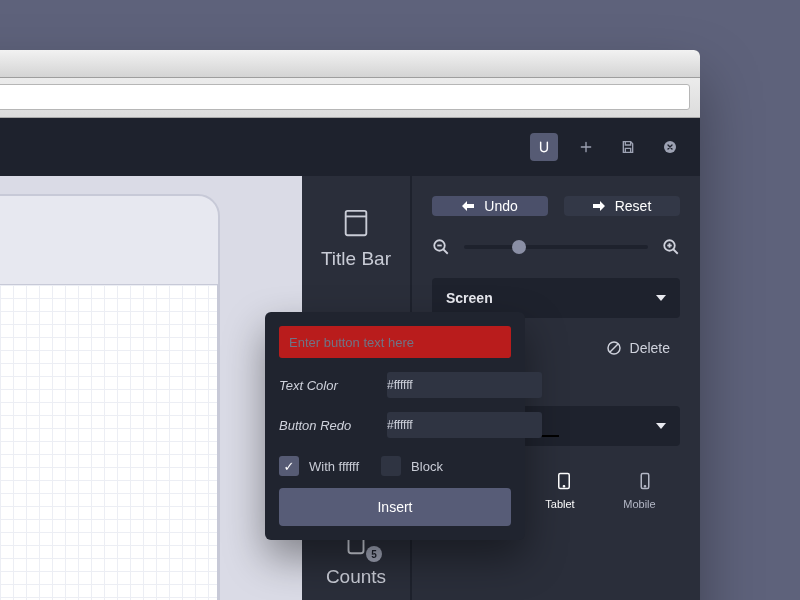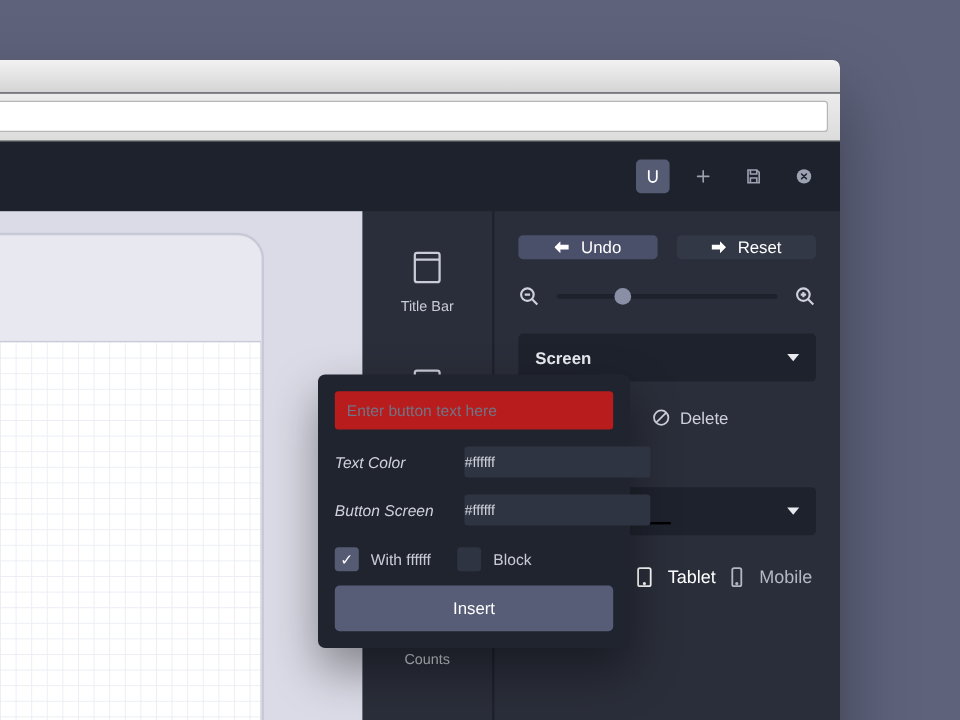--- a/index.html
+++ b/index.html
@@ -183,21 +183,21 @@
   .comp.active { background: #1e222d; }
   .comp svg { width: 28px; height: 30px; }
   .comp .badge {
     position: absolute;
     top: 34px; left: 56px;
     width: 16px; height: 16px; border-radius: 50%;
     background: #9da2b3; color: #1e222d;
     font-size: 10px; font-weight: 700;
     display: flex; align-items: center; justify-content: center;
   }
-  .comp-label { font-size: 12px; }
+  .comp-label { font-size: 19px; }
 
   
   .inspector-col {
     width: 290px;
     background: #2a2e3a;
     border-left: 2px solid #1e222d;
     padding: 20px;
     display: flex; flex-direction: column;
     gap: 22px;
   }
@@ -241,35 +241,35 @@
   }
   .dropdown .tri {
     width: 0; height: 0;
     border-left: 5px solid transparent;
     border-right: 5px solid transparent;
     border-top: 6px solid #e9eaf0;
   }
 
   .action-pair {
     display: flex; gap: 40px; padding: 0 10px;
-    color: #cfd2dc; font-size: 14px;
+    color: #cfd2dc; font-size: 14px; justify-content: space-between;
   }
   .action-item {
     display: flex; align-items: center; gap: 8px;
     cursor: pointer;
   }
   .action-item svg { width: 16px; height: 16px; }
 
   .layout-modes {
     display: flex; justify-content: space-around;
     margin-top: 4px;
   }
   .layout-mode {
-    display: flex; flex-direction: row; align-items: center; gap: 8px;
-    color: #b4b8c6; font-size: 15px;
+    display: flex; flex-direction: column; align-items: flex-end; gap: 8px;
+    color: #b4b8c6; font-size: 11px;
     cursor: pointer;
   }
   .layout-mode.active { color: #fff; }
   .layout-mode svg { width: 22px; height: 18px; }
 
 </style>
 </head>
 <body>
 
 <div class="mac-window">
@@ -438,21 +438,21 @@
 <div class="connector"></div>
 
 <div class="popover">
   <input class="pop-input" placeholder="Enter button text here" style="">
   <div class="pop-row">
     <span class="pop-label">Text Color</span>
     <div class="swatch"></div>
     <input class="hex-input" value="#ffffff" style="">
   </div>
   <div class="pop-row">
-    <span class="pop-label">Button Screen</span>
+    <span class="pop-label">Button Redo</span>
     <div class="swatch"></div>
     <input class="hex-input" value="#ffffff" style="">
   </div>
   <div class="check-row">
     <div style="display:flex;align-items:center;gap:10px">
       <div class="checkbox">✓</div>
       <span>With ffffff</span>
     </div>
     <div style="display:flex;align-items:center;gap:10px">
       <div class="checkbox unchecked">✓</div>

